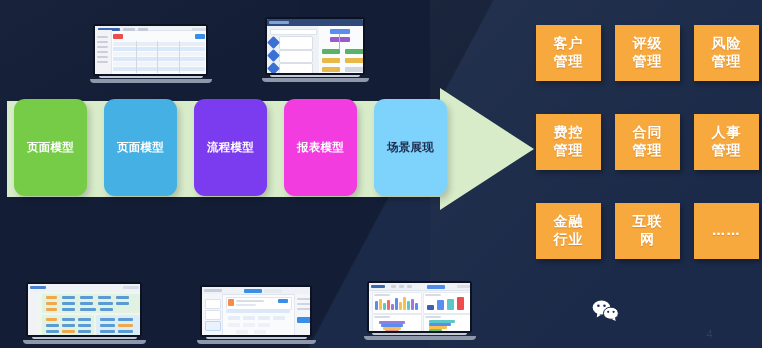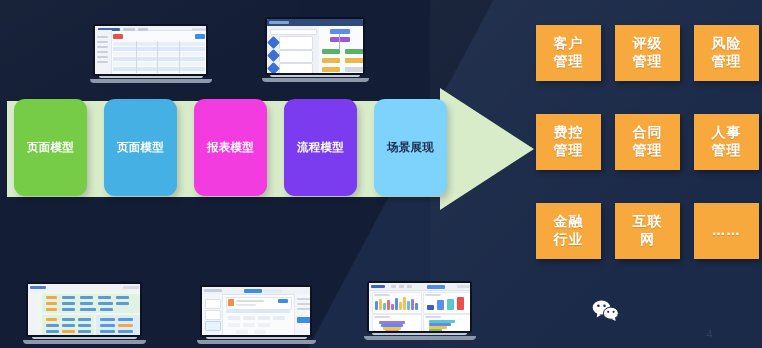--- a/index.html
+++ b/index.html
@@ -226,25 +226,25 @@
 
   <div class="arrow"></div>
 
   <div class="cards">
     <div class="card" style="background:#76cc47;">
       <span class="card-label">页面模型</span>
     </div>
     <div class="card" style="background:#45b0e3;">
       <span class="card-label">页面模型</span>
     </div>
+    <div class="card" style="background:#7b3cf0;">
+      <span class="card-label">流程模型</span>
+    </div>
     <div class="card" style="background:#f23ce0;">
       <span class="card-label">报表模型</span>
-    </div>
-    <div class="card" style="background:#7b3cf0;">
-      <span class="card-label">流程模型</span>
     </div>
     <div class="card dark-text" style="background:#7dd3fc;">
       <span class="card-label">场景展现</span>
     </div>
   </div>
 
   <div class="tiles">
     <div class="tile">
       <span class="tile-line">客户</span>
       <span class="tile-line">管理</span>

